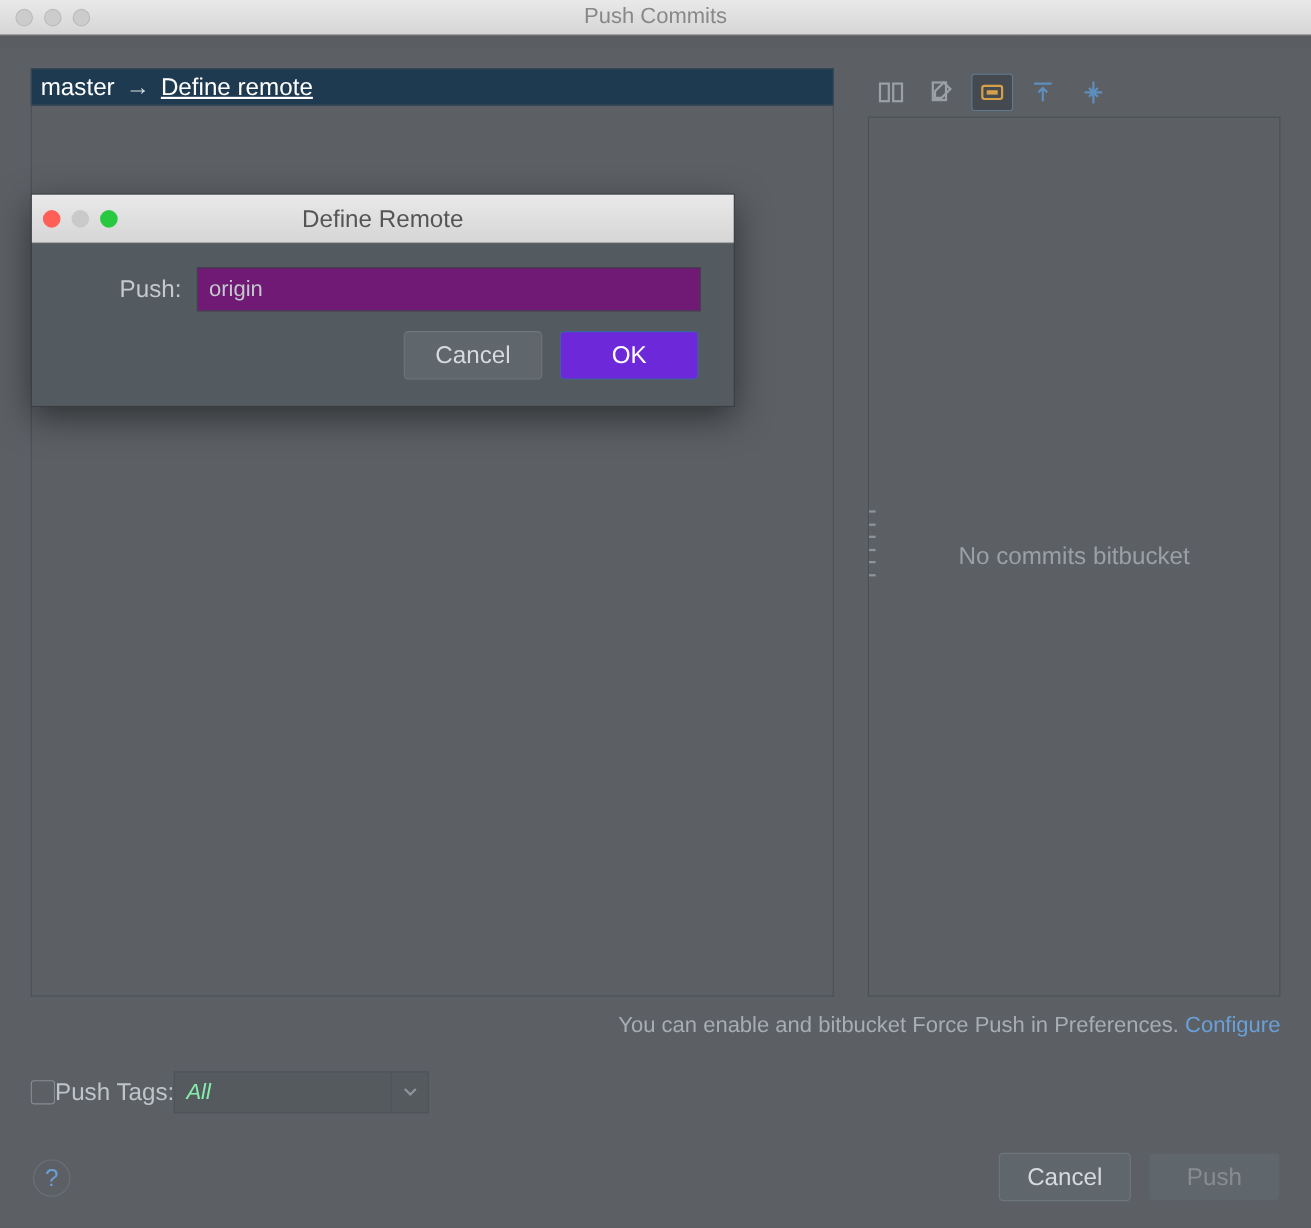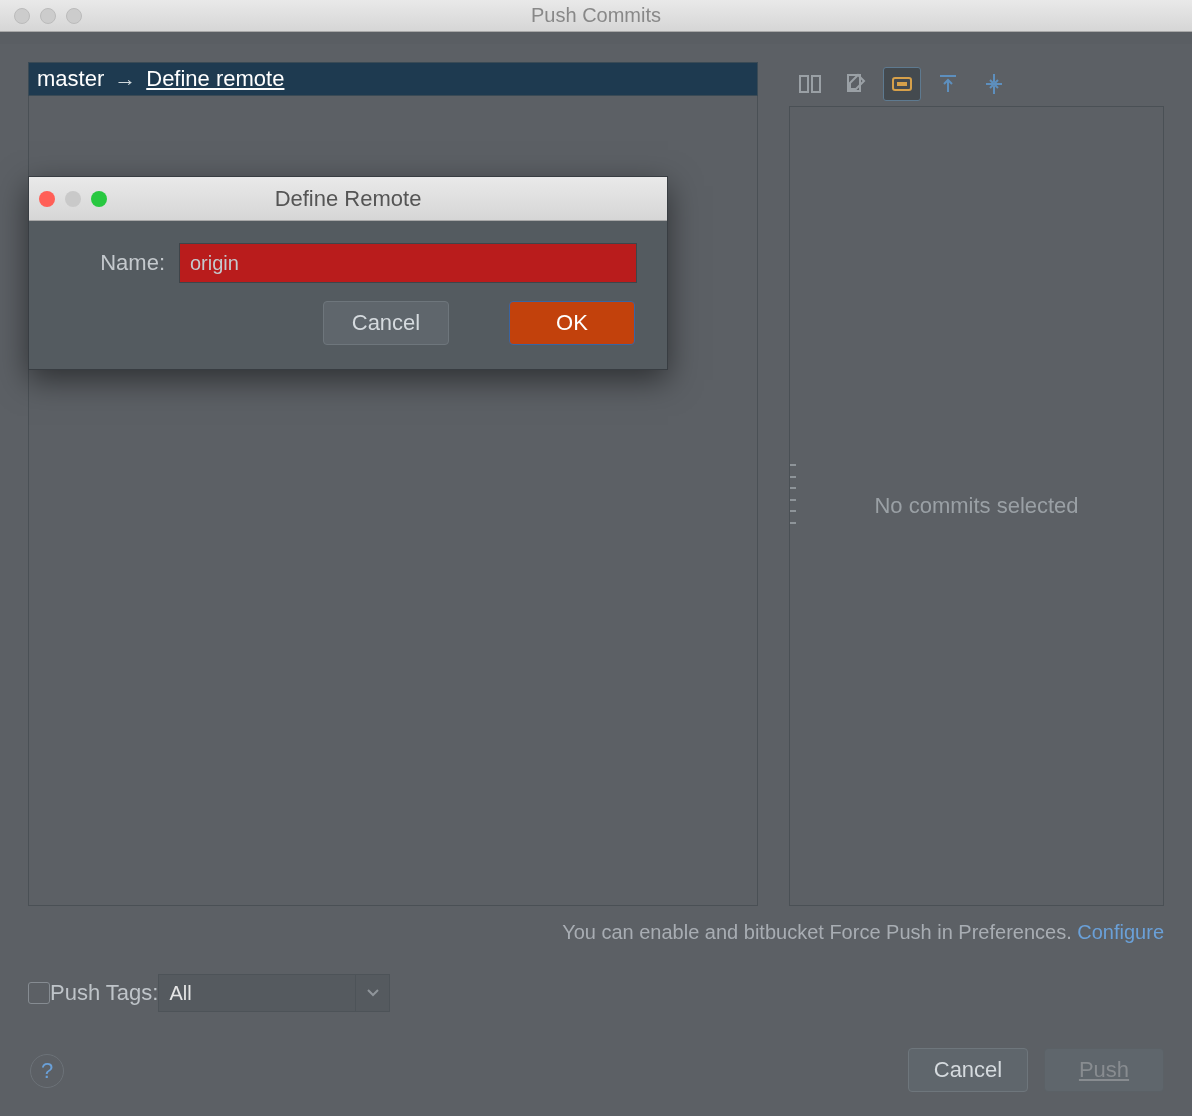--- a/index.html
+++ b/index.html
@@ -56,63 +56,63 @@
       position:absolute; right:396px; top:420px; width:6px; height:60px;
       display:flex; flex-direction:column; justify-content:space-between;
     }
     .divider-handle span { height:2px; background:#8e9499; }
     .hint-row { position:absolute; bottom:172px; right:28px; left:28px; text-align:right; color:#a8adb3; font-size:20px; }
     .hint-row .conf { color:#6aa0d8;text-align:right; }
     .pushtags-row { position:absolute; bottom:104px; left:28px; display:flex; align-items:center; gap:0; font-size:22px; color:#bfc4c9; }
     .cbx { width:22px; height:22px; border:1px solid #868c92; background:#5c6065; border-radius:3px; }
     .select {
       width:232px; height:38px; border:1px solid #4d5358; background:#555a5f;
-      display:flex; align-items:center; position:relative; padding-left:10px; color:#e5e5e5; font-size:20px;
+      display:flex; align-items:center; position:relative; padding-left:10px; color:#86efac; font-size:20px;font-style:italic;
     }
     .select .caret { position:absolute; right:0; top:0; width:34px; height:36px; border-left:1px solid #4d5358; display:flex; align-items:center; justify-content:center; }
     .help-btn {
       position:absolute; bottom:28px; left:30px; width:34px; height:34px;
       border-radius:50%; border:1px solid #6c7278; color:#6aa0d8; font-size:22px;
       display:flex; align-items:center; justify-content:center;
     }
     .button-row { position:absolute; bottom:24px; right:28px; display:flex; gap:16px; }
     .btn {
       min-width:120px; height:44px; padding:0 24px; border:1px solid #6e767c;
       background:#5f666c; color:#d5dade; font-size:22px; border-radius:4px;
       display:flex; align-items:center; justify-content:center;
     }
-    .btn.disabled { color:#888c90; border-color:#5b6166;text-decoration:underline; }
+    .btn.disabled { color:#888c90; border-color:#5b6166; }
     
     .modal {
       position:absolute; top:132px; left:28px; width:640px;
       background:#545b60; border:1px solid #383d42; box-shadow:0 10px 30px rgba(0,0,0,.5);
     }
     .modal .m-titlebar {
       height:44px; background:linear-gradient(#e9e9e9,#d6d6d6);
       border-bottom:1px solid #a8a8a8; position:relative;
       display:flex; align-items:center; justify-content:center;
       color:#555; font-size:22px;
     }
     .m-traffic { position:absolute; left:10px; display:flex; gap:10px; }
     .m-dot { width:16px; height:16px; border-radius:50%; }
     .m-body { padding:22px 30px 24px 30px; }
     .m-row { display:flex; align-items:center; margin-bottom:14px; }
     .m-label { width:120px; text-align:right; padding-right:14px; color:#c4c9cd; font-size:22px; }
     .m-input {
-      flex:1; height:40px; background:#b91c1c; border:1px solid #3e454a;
+      flex:1; height:40px; background:#701a75; border:1px solid #3e454a;
       color:#c4c9cd; font-size:20px; padding:0 10px; font-family:inherit; outline:none;
     }
     .m-input.focus { border:2px solid #5d8fbe; }
     .m-buttons { display:flex; justify-content:flex-end; gap:16px; margin-top:18px; padding-right:2px; }
     .m-btn {
       min-width:126px; height:44px; border-radius:4px; font-size:22px;
       display:flex; align-items:center; justify-content:center;
       border:1px solid #6e767c; background:#5f666c; color:#d5dade;
     }
-    .m-btn.primary { background:#c2410c; border-color:#3a64a0; color:#fff;margin-left:44px; }
+    .m-btn.primary { background:#6d28d9; border-color:#3a64a0; color:#fff; }
     svg { display:block; }
   </style>
 </head>
 <body>
 
 <div class="titlebar">
   <div class="traffic">
     <div class="dot"></div>
     <div class="dot"></div>
     <div class="dot"></div>
@@ -154,21 +154,21 @@
             <path d="M4 4h16M12 20V8M8 12l4-4 4 4" fill="none" stroke="#5d8fbe" stroke-width="2"></path>
           </svg>
       </div>
       <div class="tool-btn">
         <svg width="24" height="24" viewBox="0 0 24 24">
             <path d="M4 12h16M12 2v8M8 8l4 4 4-4M12 22v-8M8 16l4-4 4 4" fill="none" stroke="#5d8fbe" stroke-width="2"></path>
           </svg>
       </div>
     </div>
     <div class="commit-list">
-      <span>No commits selected</span>
+      <span>No commits bitbucket</span>
     </div>
   </div>
 
   <div class="divider-handle">
     <span></span>
       <span></span>
       <span></span>
       <span></span>
       <span></span>
       <span></span>
@@ -202,21 +202,21 @@
     <div class="m-titlebar">
       <div class="m-traffic">
         <div class="m-dot" style="background:#ff5f57"></div>
         <div class="m-dot" style="background:#c9c9c9"></div>
         <div class="m-dot" style="background:#28c840"></div>
       </div>
       <span>Define Remote</span>
     </div>
     <div class="m-body">
       <div class="m-row">
-        <div class="m-label">Name:</div>
+        <div class="m-label">Push:</div>
         <input class="m-input" value="origin" style="">
       </div>
       <div class="m-buttons">
         <div class="m-btn">Cancel</div>
         <div class="m-btn primary">OK</div>
       </div>
     </div>
   </div>
 </div>
 

